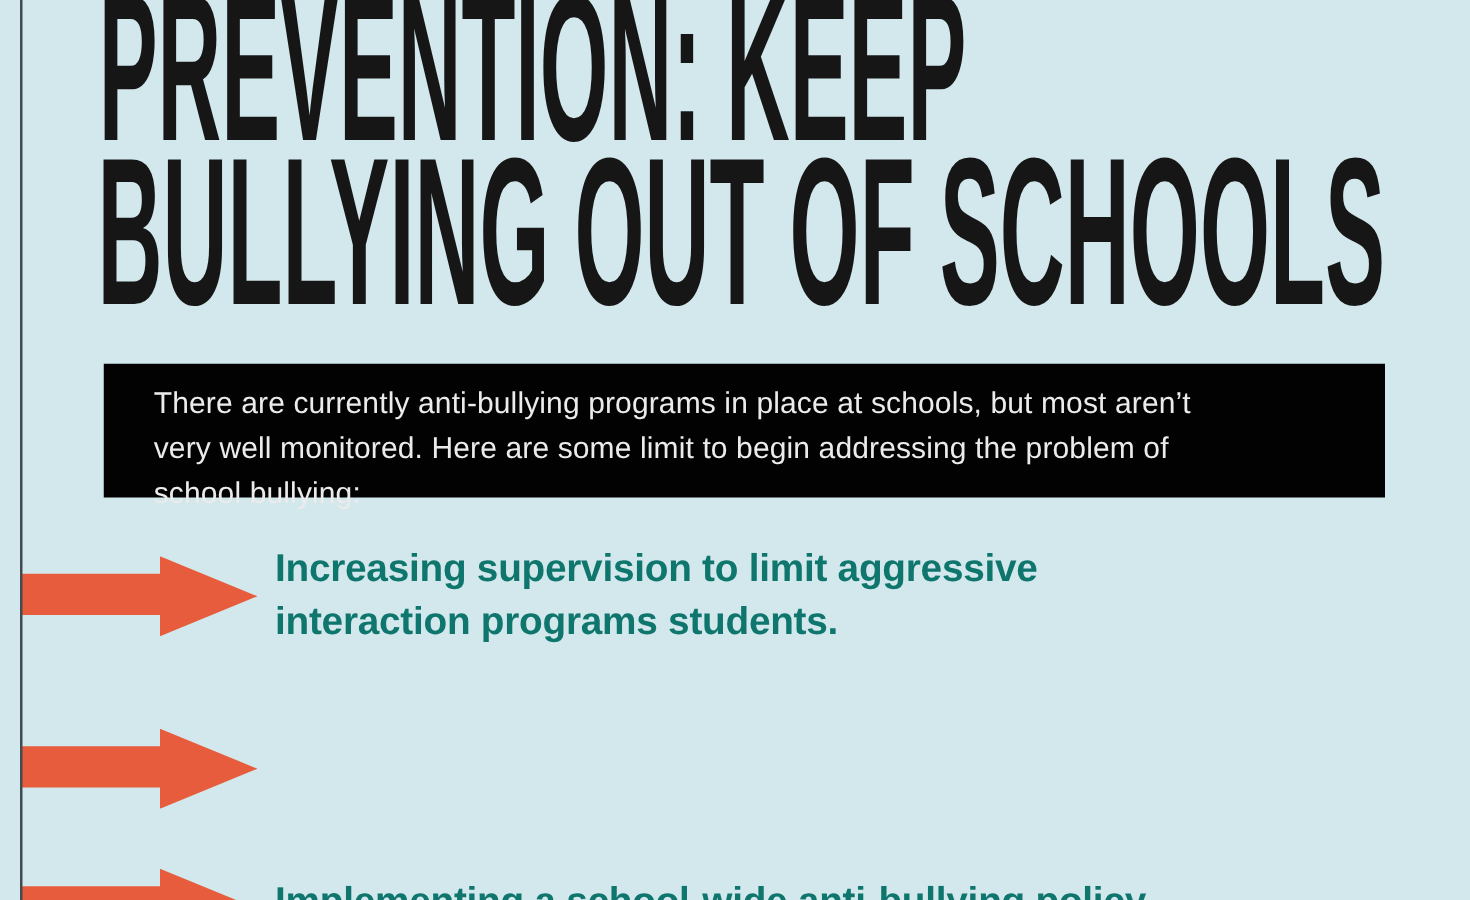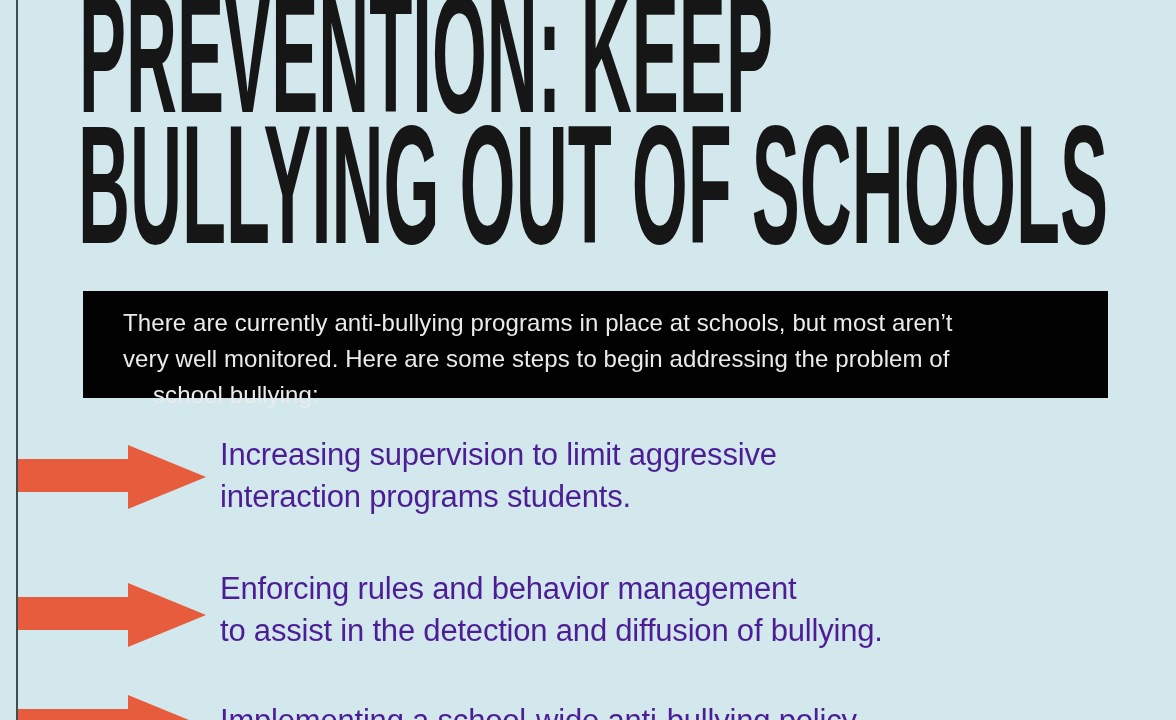--- a/index.html
+++ b/index.html
@@ -53,23 +53,23 @@
     left: 0;
     width: 190px; height: 64px;
     z-index: 1;
   }
   .arrow-1 { top: 445px; }
   .arrow-2 { top: 583px; }
   .arrow-3 { top: 695px; }
   .bullet-text {
     position: absolute;
     left: 204px;
-    color: #4c1d95;
+    color: #0f766e;
     font-size: 31px;
-    font-weight: normal;
+    font-weight: bold;
     line-height: 42px;
     letter-spacing: -0.2px;
     white-space: nowrap;
     z-index: 2;
   }
   .bullet-text-1 { top: 434px; }
   .bullet-text-2 { top: 568px; }
   .bullet-text-3 { top: 700px; }
 </style>
 </head>
@@ -79,39 +79,35 @@
 
   <div class="left-edge" style="background: rgb(65, 76, 80);"></div>
 
   <svg class="title-svg" width="1176" height="270">
     <text x="63" y="112" font-size="168" textLength="694" lengthAdjust="spacingAndGlyphs" fill="#161616">PREVENTION: KEEP</text>
     <text x="62" y="243" font-size="168" textLength="1030" lengthAdjust="spacingAndGlyphs" fill="#161616">BULLYING OUT OF SCHOOLS</text>
   </svg>
 
   <div class="intro-box" style="background: rgb(2, 2, 2);">
     <div class="intro-line" style="color: rgb(235, 235, 235);">There are currently anti-bullying programs in place at schools, but most aren’t</div>
-    <div class="intro-line" style="color: rgb(235, 235, 235);">very well monitored. Here are some steps to begin addressing the problem of</div>
-    <div class="intro-line" style="color: rgb(235, 235, 235); margin-left: 30px;">school bullying:</div>
+    <div class="intro-line" style="color: rgb(235, 235, 235);">very well monitored. Here are some limit to begin addressing the problem of</div>
+    <div class="intro-line" style="color: rgb(235, 235, 235);">school bullying:</div>
   </div>
 
   <svg class="bullet-arrow arrow-1" viewBox="0 0 190 64">
     <polygon points="0,14 112,14 112,0 190,32 112,64 112,47 0,47" fill="#e65c3c"></polygon>
   </svg>
   <div class="bullet-text bullet-text-1">
     <div>Increasing supervision to limit aggressive</div>
     <div>interaction programs students.</div>
   </div>
 
   <svg class="bullet-arrow arrow-2" viewBox="0 0 190 64">
     <polygon points="0,14 112,14 112,0 190,32 112,64 112,47 0,47" fill="#e65c3c"></polygon>
   </svg>
-  <div class="bullet-text bullet-text-2">
-    <div>Enforcing rules and behavior management</div>
-    <div>to assist in the detection and diffusion of bullying.</div>
-  </div>
 
   <svg class="bullet-arrow arrow-3" viewBox="0 0 190 64">
     <polygon points="0,14 112,14 112,0 190,32 112,64 112,47 0,47" fill="#e65c3c"></polygon>
   </svg>
   <div class="bullet-text bullet-text-3">
     <div>Implementing a school-wide anti-bullying policy</div>
   </div>
 
 </div>
 

